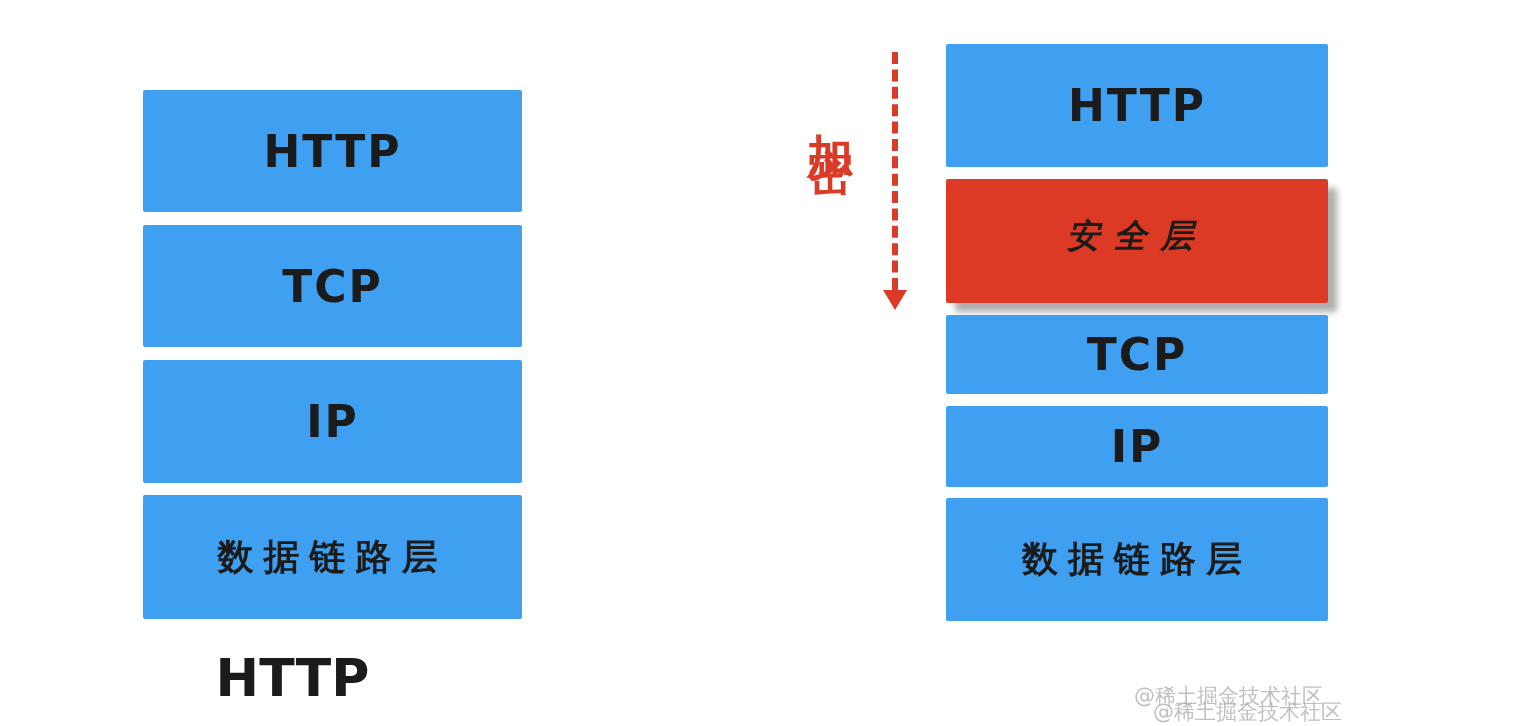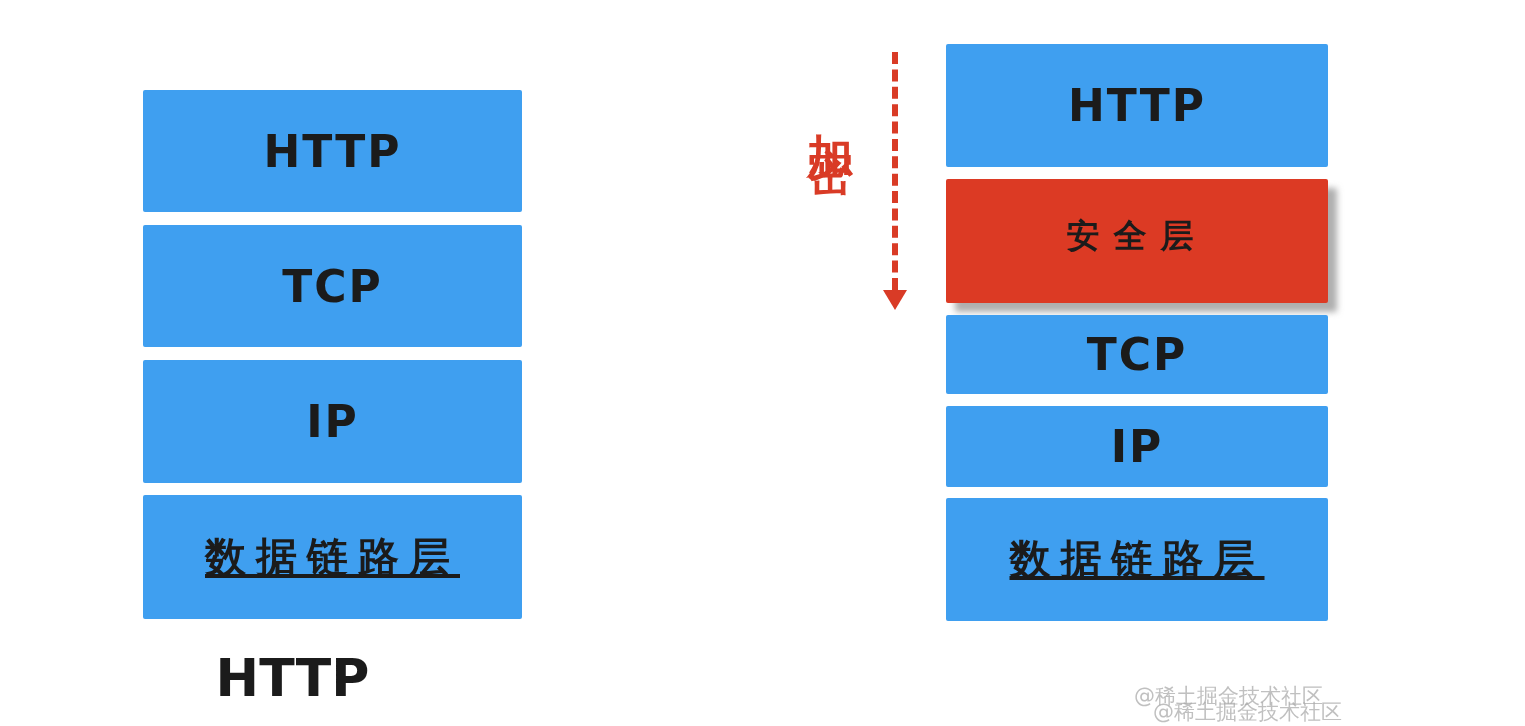--- a/index.html
+++ b/index.html
@@ -23,23 +23,24 @@
     justify-content: center;
     color: var(--text-black);
     font-weight: bold;
     border-radius: 2px;
     text-align: center;
   }
   .layer.blue { background: var(--layer-blue); }
   .layer.red {
     background: var(--layer-red);
     box-shadow: 9px 9px 6px rgba(110,110,110,0.55);
+    font-style: italic;
   }
   .layer .lbl { font-size: 44px; letter-spacing: 2px; }
-  .layer .lbl.cjk { font-size: 41px; letter-spacing: 10px; text-decoration: underline; }
+  .layer .lbl.cjk { font-size: 36px; letter-spacing: 10px; }
   .layer .lbl.sec-line1 { font-size: 33px; letter-spacing: 14px; margin-bottom: 10px; }
   .layer .lbl.sec-line2 { font-size: 41px; letter-spacing: 3px; }
 
   .stack-title {
     position: absolute;
     font-size: 52px;
     font-weight: bold;
     color: var(--text-black);
     text-align: center;
   }

